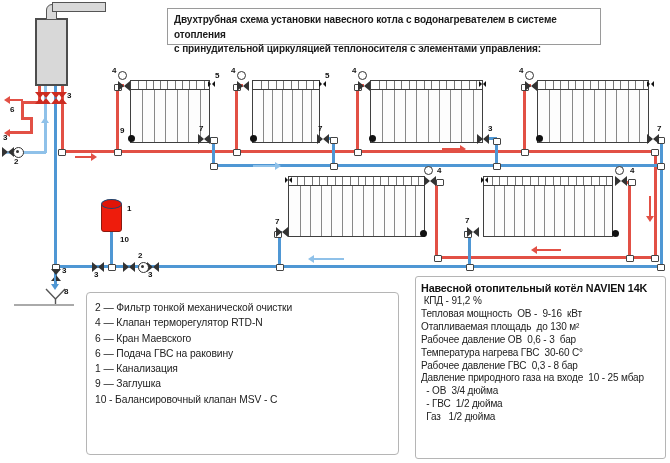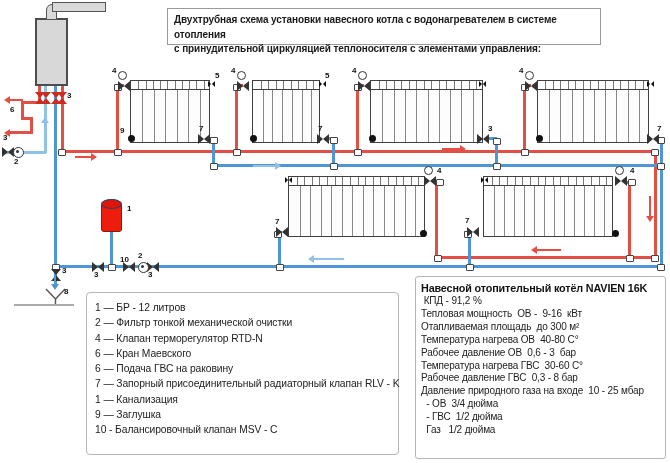--- a/index.html
+++ b/index.html
@@ -365,49 +365,46 @@
       <div class="abs lbl" style="left: 352px; top: 67px;">4</div>
       <div class="abs lbl" style="left: 488px; top: 125px;">3</div>
       <div class="abs lbl" style="left: 519px; top: 67px;">4</div>
       <div class="abs lbl" style="left: 657px; top: 125px;">7</div>
       <div class="abs lbl" style="left: 127px; top: 205px;">1</div>
       <div class="abs lbl" style="left: 437px; top: 167px;">4</div>
       <div class="abs lbl" style="left: 275px; top: 218px;">7</div>
       <div class="abs lbl" style="left: 630px; top: 167px;">4</div>
       <div class="abs lbl" style="left: 465px; top: 217px;">7</div>
       <div class="abs lbl" style="left: 94px; top: 271px;">3</div>
-      <div class="abs lbl" style="left: 120px; top: 256px;">10</div>
+      <div class="abs lbl" style="left: 120px; top: 236px;">10</div>
       <div class="abs lbl" style="left: 138px; top: 252px;">2</div>
       <div class="abs lbl" style="left: 148px; top: 271px;">3</div>
       <div class="abs lbl" style="left: 62px; top: 267px;">3</div>
       <div class="abs lbl" style="left: 64px; top: 288px;">8</div>
     </div>
 
   <div id="title-box">Двухтрубная схема установки  навесного котла с водонагревателем в системе отопления
 с принудительной циркуляцией теплоносителя с элементами управления:</div>
 
   <div id="legend-box">
-      <div class="legend-line">1 — БР - 12 литров</div>
       <div class="legend-line">2 — Фильтр тонкой механической очистки</div>
       <div class="legend-line">4 — Клапан терморегулятор  RTD-N</div>
       <div class="legend-line">6 — Кран Маевского</div>
       <div class="legend-line">6 — Подача ГВС на раковину</div>
-      <div class="legend-line">7 — Запорный присоединительный радиаторный клапан  RLV - K</div>
       <div class="legend-line">1 — Канализация</div>
       <div class="legend-line">9 — Заглушка</div>
       <div class="legend-line">10 - Балансировочный клапан  MSV - C</div>
     </div>
 
   <div id="spec-box">
-    <div class="spec-title">Навесной отопительный котёл NAVIEN 16K</div>
+    <div class="spec-title">Навесной отопительный котёл NAVIEN 14K</div>
     <div>
         <div class="spec-line"> КПД - 91,2 %</div>
         <div class="spec-line">Тепловая мощность  ОВ -  9-16  кВт</div>
-        <div class="spec-line">Отапливаемая площадь  до 300 м²</div>
-        <div class="spec-line">Температура нагрева ОВ  40-80 С°</div>
+        <div class="spec-line">Отапливаемая площадь  до 130 м²</div>
         <div class="spec-line">Рабочее давление ОВ  0,6 - 3  бар</div>
         <div class="spec-line">Температура нагрева ГВС  30-60 С°</div>
         <div class="spec-line">Рабочее давление ГВС  0,3 - 8 бар</div>
         <div class="spec-line">Давление природного газа на входе  10 - 25 мбар</div>
         <div class="spec-line">  - ОВ  3/4 дюйма</div>
         <div class="spec-line">  - ГВС  1/2 дюйма</div>
         <div class="spec-line">  Газ   1/2 дюйма</div>
       </div>
   </div>
 </div>

